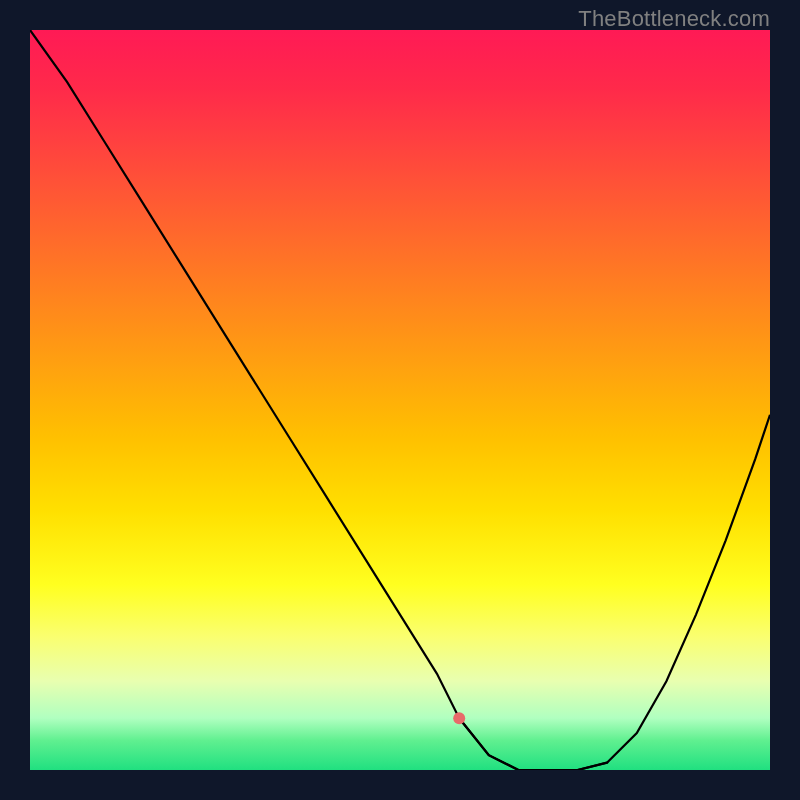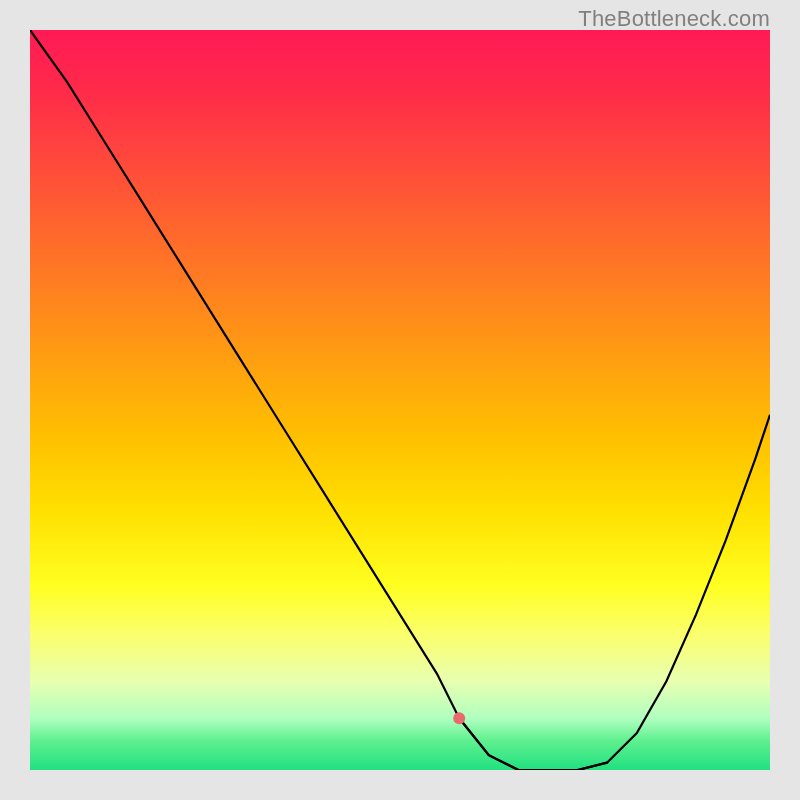--- a/index.html
+++ b/index.html
@@ -1,17 +1,17 @@
 <!DOCTYPE html>
 <html><head>
 <meta charset="utf-8">
 <style>
   * { margin: 0; padding: 0; box-sizing: border-box; }
   body { width: 800px; height: 800px; overflow: hidden; font-family: Arial, sans-serif; }
-  .container { position: relative; width: 800px; height: 800px; background: #e5e5e5; }
+  .container { position: relative; width: 800px; height: 800px; background: #0f172a; }
   .plot-area {
     position: absolute;
     left: 30px;
     top: 30px;
     width: 740px;
     height: 740px;
     background: linear-gradient(to bottom,
       #ff1a55 0%,
       #ff2a4a 8%,
       #ff4040 15%,

